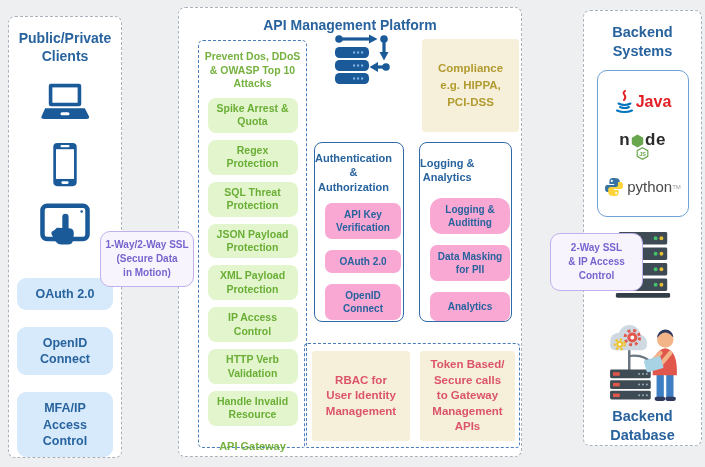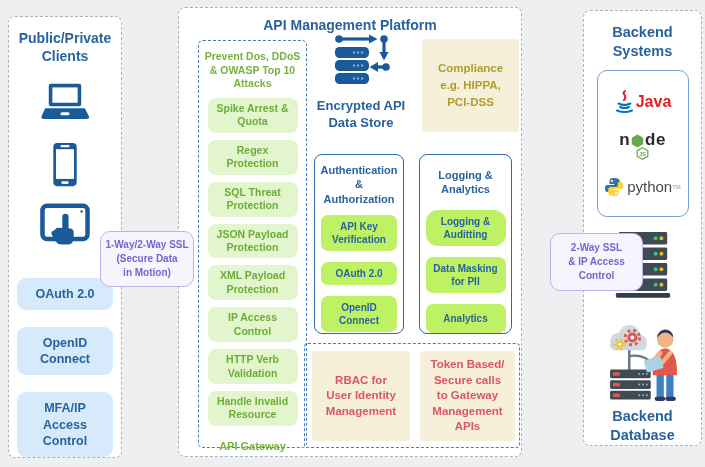--- a/index.html
+++ b/index.html
@@ -42,28 +42,28 @@
              font-size:10.5px; line-height:1.28; text-align:center; border-radius:8px; padding:4px 5px; }
   .gw-footer { margin-top:14px; color:#76b23f; font-weight:700; font-size:11px; }
 
   #datastore { position:absolute; left:128px; top:26px; width:108px; text-align:center; }
   #datastore .ds-label { margin-top:5px; font-size:13px; font-weight:700; line-height:1.3; }
 
   #compliance-box { position:absolute; left:243px; top:31px; width:97px; height:93px; background:#f6f0da;
                     border-radius:3px; display:flex; align-items:center; justify-content:center;
                     color:#b29b2e; font-weight:600; font-size:11.5px; line-height:1.45; text-align:center; }
 
-  .mid-white-box { position:absolute; top:146px; height:180px; background:#fff; border:1.4px solid #2f6aa8;
-                   border-radius:8px; display:flex; flex-direction:column; align-items:center; }
+  .mid-white-box { position:absolute; top:134px; height:180px; background:#fff; border:1.4px solid #2f6aa8;
+                   border-radius:8px; display:flex; flex-direction:column; align-items:flex-start; }
   #auth-box    { left:135px; width:90px; }
   #logging-box { left:240px; width:93px; }
   .mwb-title { margin-top:8px; text-align:center; font-size:11px; font-weight:700; line-height:1.3; }
   #logging-box .mwb-title { margin-top:13px; }
-  .mwb-chip { width:76px; background:#bef264; color:#28639e; font-weight:600; font-size:10px;
-              line-height:1.3; text-align:center; border-radius:7px; padding:5px 2px; margin-top:11px; }
+  .mwb-chip { width:76px; background:#f9a8d4; color:#28639e; font-weight:600; font-size:10px;
+              line-height:1.3; text-align:center; border-radius:7px; padding:5px 2px; margin-top:11px;margin-left:10px; }
   .mwb-chip.first { margin-top:9px; }
   #logging-box .mwb-chip { width:80px; }
   #logging-box .mwb-chip.first { margin-top:13px;border-radius:12px; }
   #logging-box .mwb-chip.single { padding:8px 2px; }
 
   #management-group { position:absolute; left:125px; top:335px; width:216px; height:105px;
                       border:1.6px dashed #4b7cba; border-radius:4px; }
   .cream-box { position:absolute; top:7px; height:90px; background:#f6f0da; border-radius:3px;
                display:flex; align-items:center; justify-content:center; color:#dc5468;
                font-weight:600; font-size:11.5px; line-height:1.35; text-align:center; }
@@ -180,22 +180,20 @@
           <rect x="8" y="3.4" width="31" height="3.2"></rect>
           <path d="M38 0.5 l8.5 4.5 -8.5 4.5 z"></path>
           <circle cx="53" cy="5" r="3.8"></circle>
           <rect x="51.4" y="5" width="3.2" height="14"></rect>
           <path d="M48.5 18 h9 l-4.5 8.5 z"></path>
           <circle cx="55" cy="33" r="3.8"></circle>
           <rect x="46" y="31.4" width="9" height="3.2"></rect>
           <path d="M47 28 v10 l-8.5 -5 z"></path>
         </g>
       </svg>
-      <div class="ds-label blue pre">Encrypted API
-Data Store</div>
     </div>
 
     <div id="compliance-box" class="pre">Compliance
 e.g. HIPPA,
 PCI-DSS</div>
 
     <div class="mid-white-box" id="auth-box">
       <div class="mwb-title blue pre">Authentication
 &amp;
 Authorization</div>

